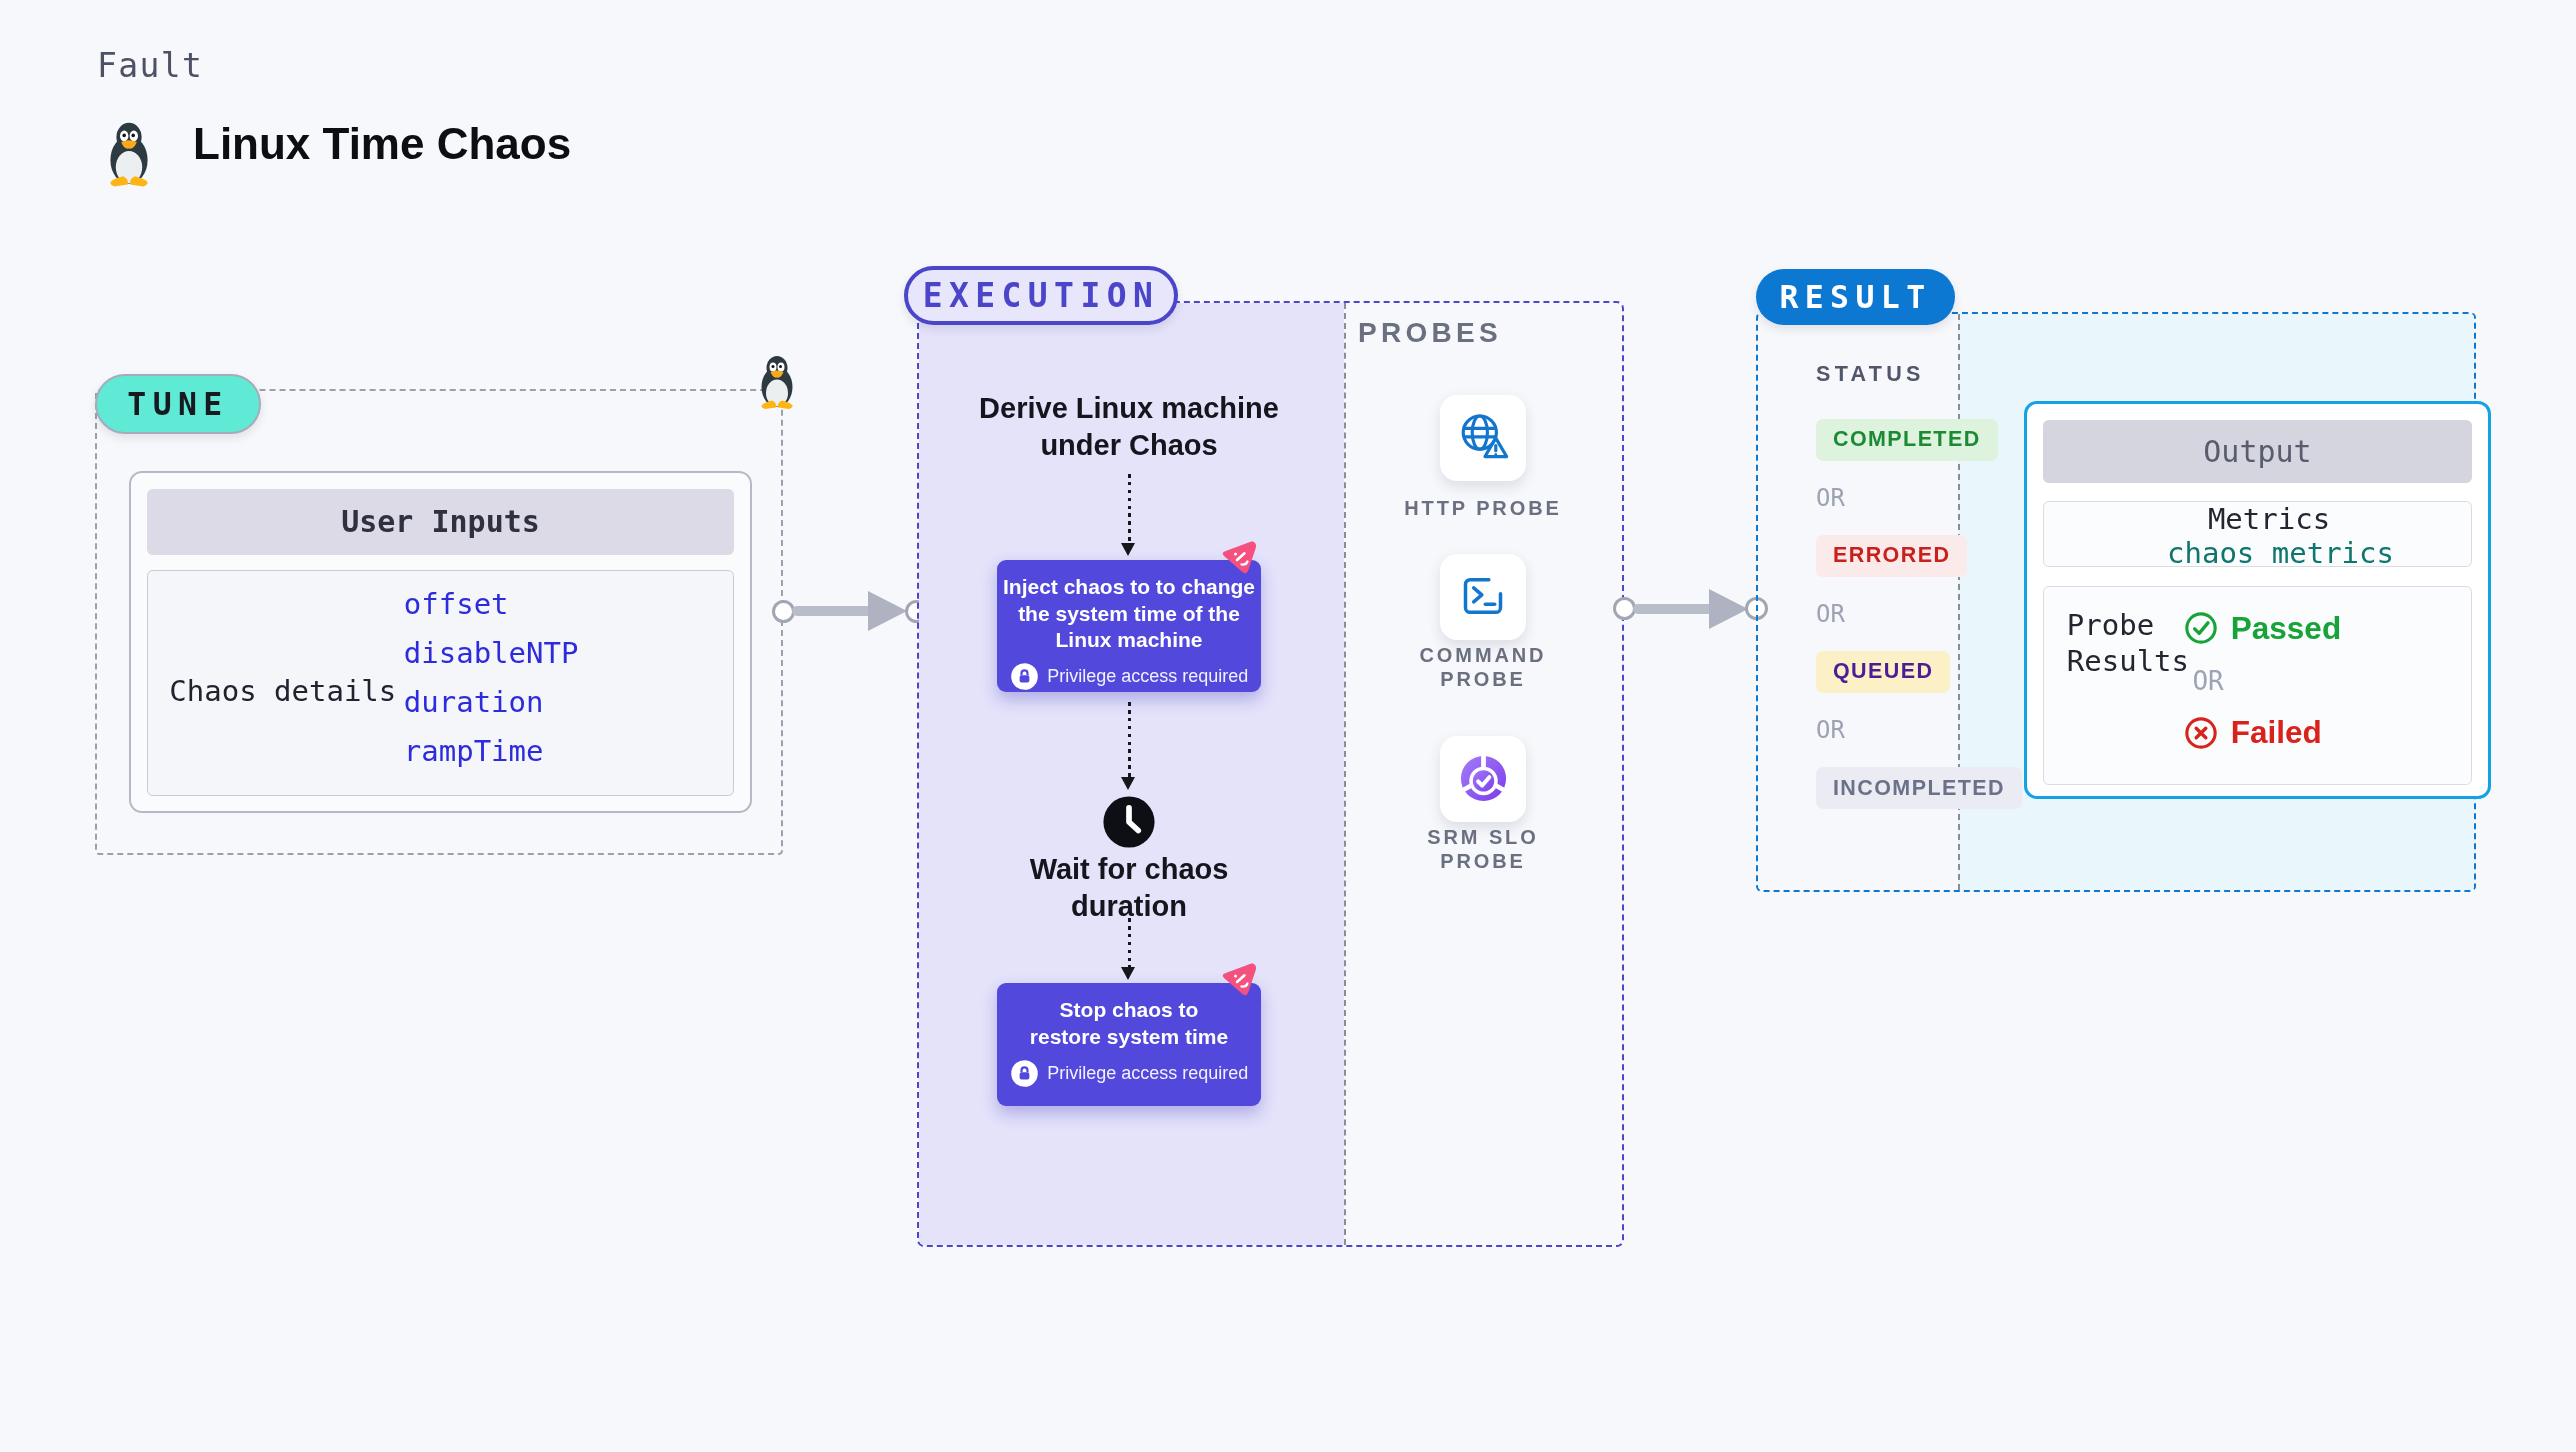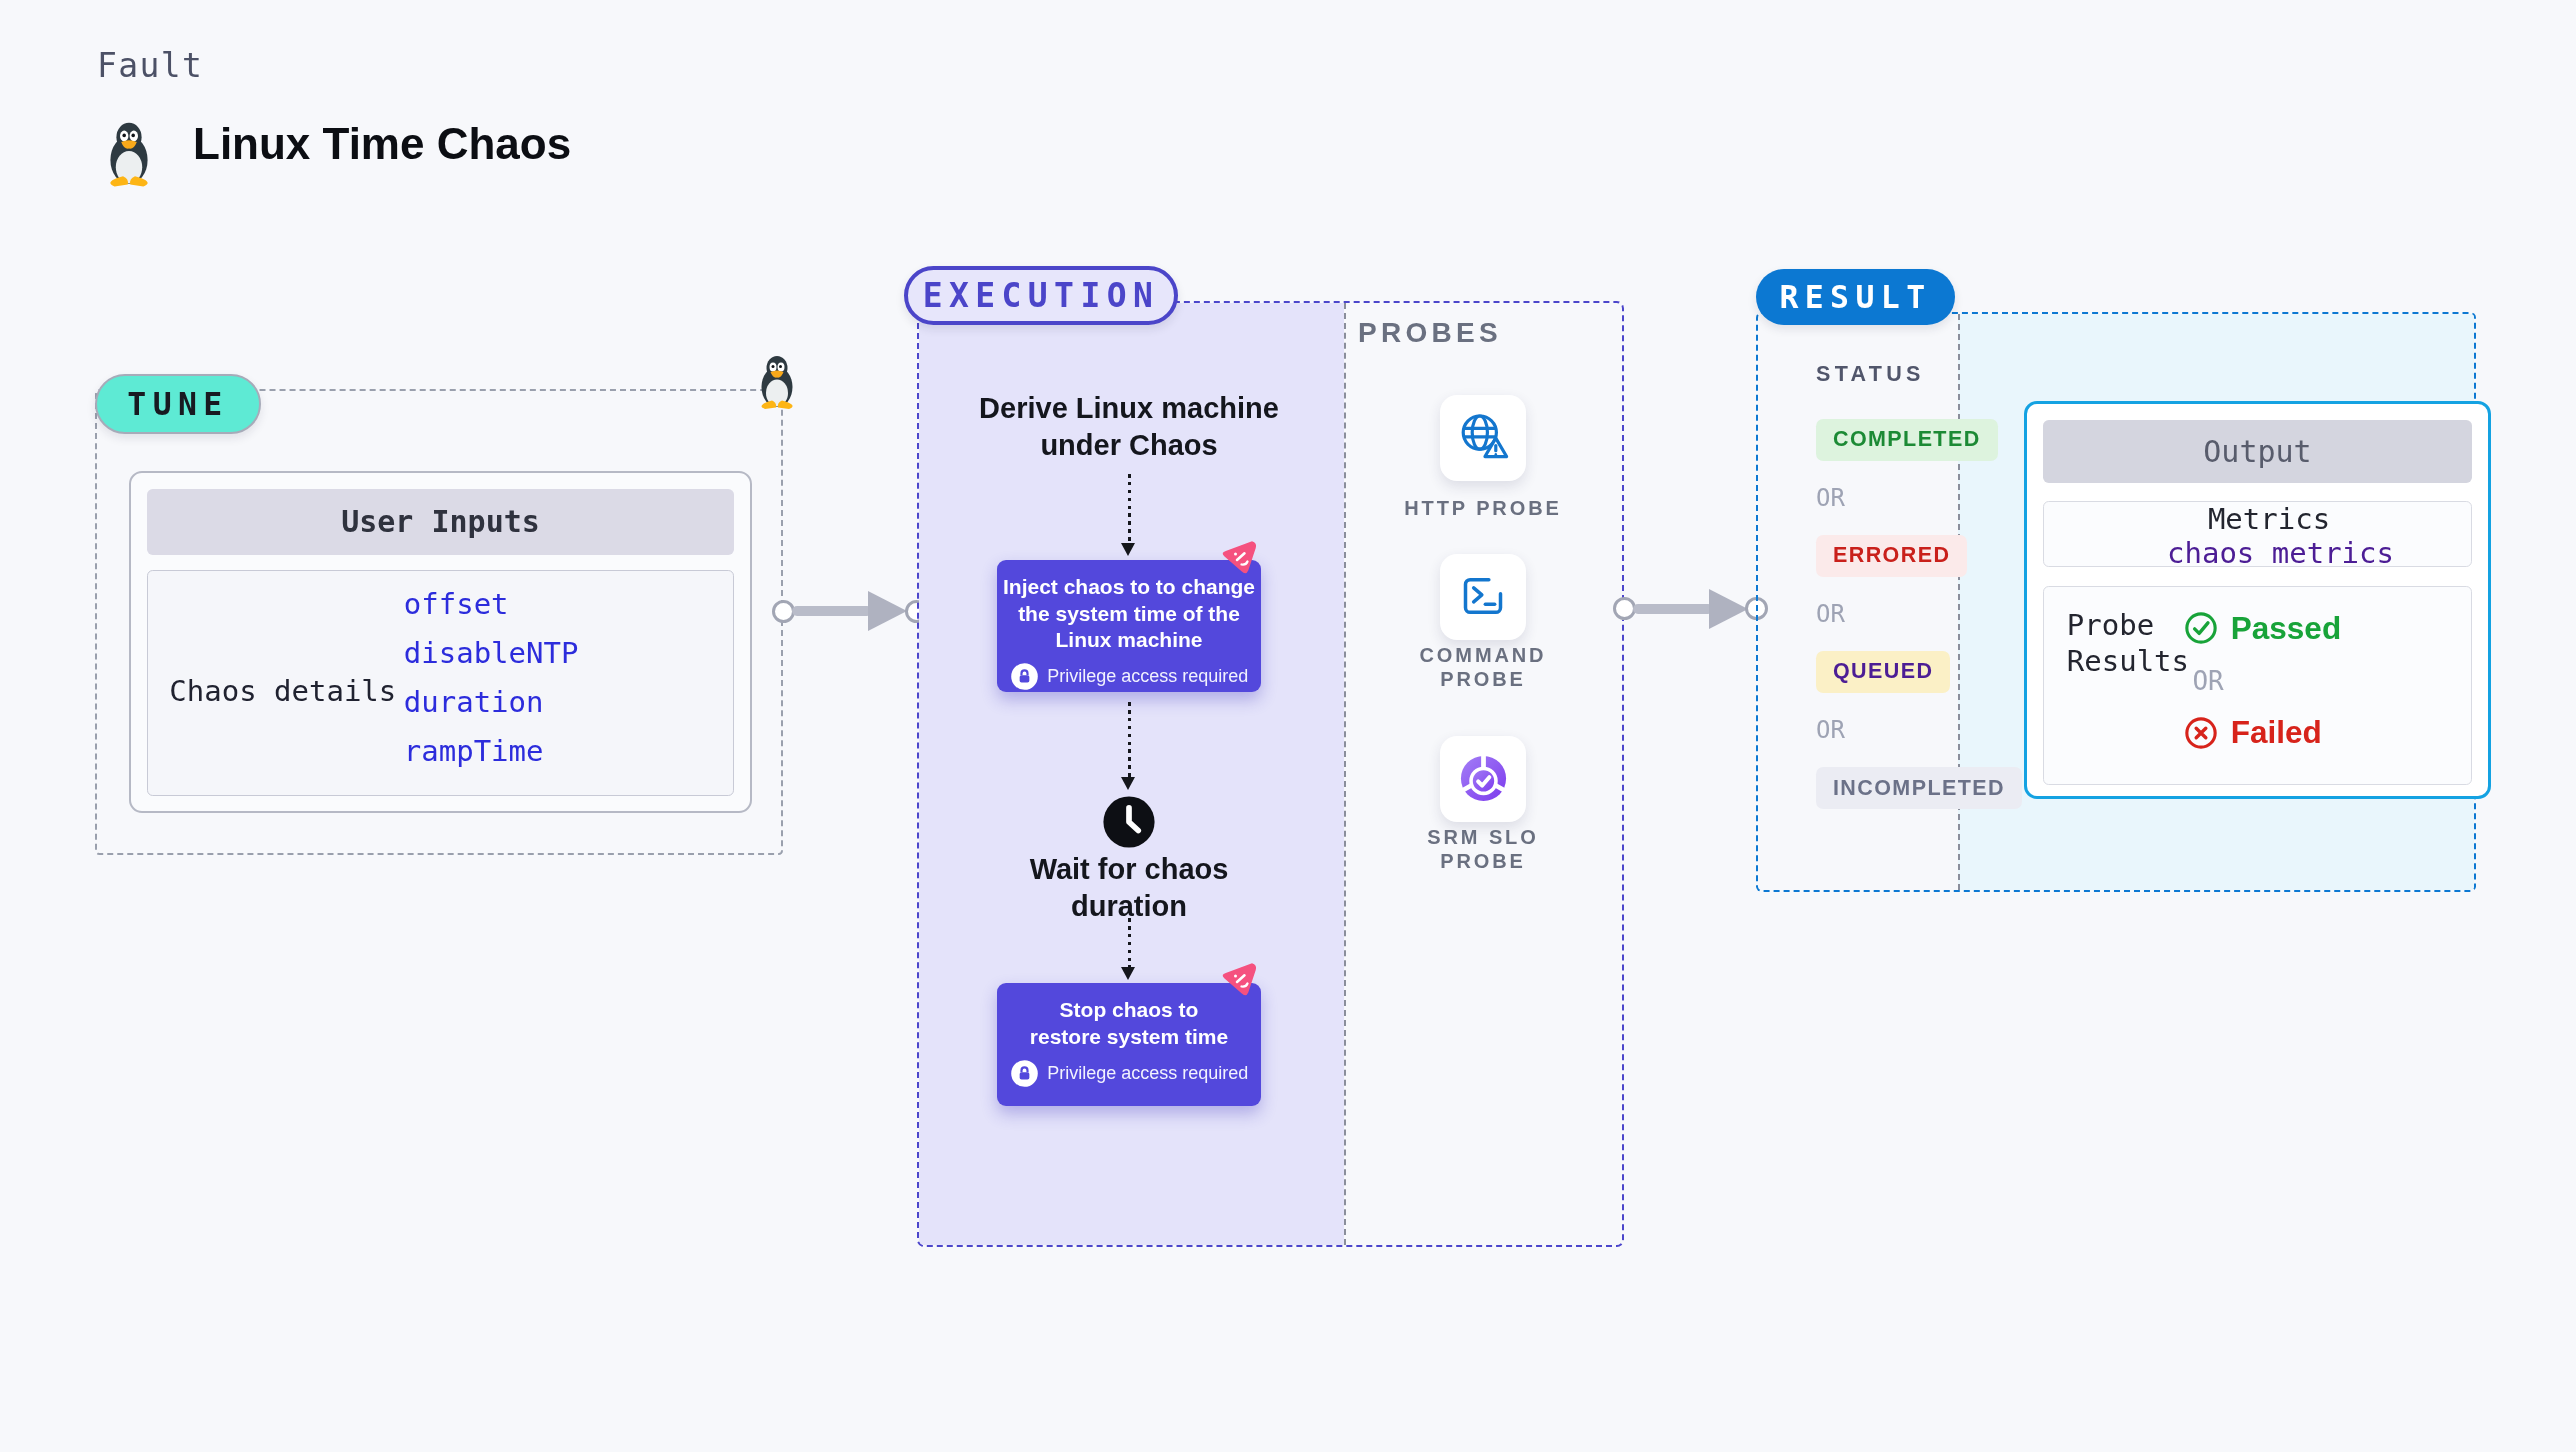--- a/index.html
+++ b/index.html
@@ -72,21 +72,21 @@
   .badge-errored { background:#FBEAEA; color:#C9201B; }
   .badge-queued { background:#FBF0C6; color:#4c1d95; }
   .badge-incompleted { background:#EBECF3; color:#6B7188; }
   .or-sep { margin:23px 0; font-size:24px; color:#9EA3B4; }
 
   .output-card { left:2024px; top:401px; width:467px; height:398px; background:#fff; border:3.6px solid #14A2E2; border-radius:13px; padding:15.8px; }
   .output-header { height:63px; background:#D4D5DF; border-radius:5.7px; display:flex; align-items:center; justify-content:center;
                    font-size:30px; color:#585C6C; }
   .metrics-row { margin-top:18.6px; height:66px; background:#FBFCFE; border:1.4px solid #D9DBE3; border-radius:5.7px; display:flex; align-items:center;flex-direction:column; }
   .metrics-label { margin-left:23px; font-size:29px; color:#23252F; }
-  .metrics-value { margin-left:46px; font-size:29px; color:#4c1d95; cursor:pointer; }
+  .metrics-value { margin-left:46px; font-size:29px; color:#0f766e; cursor:pointer; }
   .proberes-row { margin-top:18.6px; height:199px; background:#FBFCFE; border:1.4px solid #D9DBE3; border-radius:5.7px; position:relative; }
   .proberes-label { position:absolute; left:23px; top:20px; font-size:29px; line-height:36px; color:#23252F; }
   .results-col { position:absolute; left:140px; top:23px; }
   .res-row { display:flex; align-items:center; gap:13px; }
   .res-passed { font-size:31.5px; font-weight:bold; color:#18A339; }
   .res-failed { font-size:31.5px; font-weight:bold; color:#D7231B; }
   .res-or { margin:18.6px 0 18.6px 8.6px; font-size:26px; color:#9EA3B4; }
   .resicon { width:34px; height:34px; }
 </style>
 </head>

